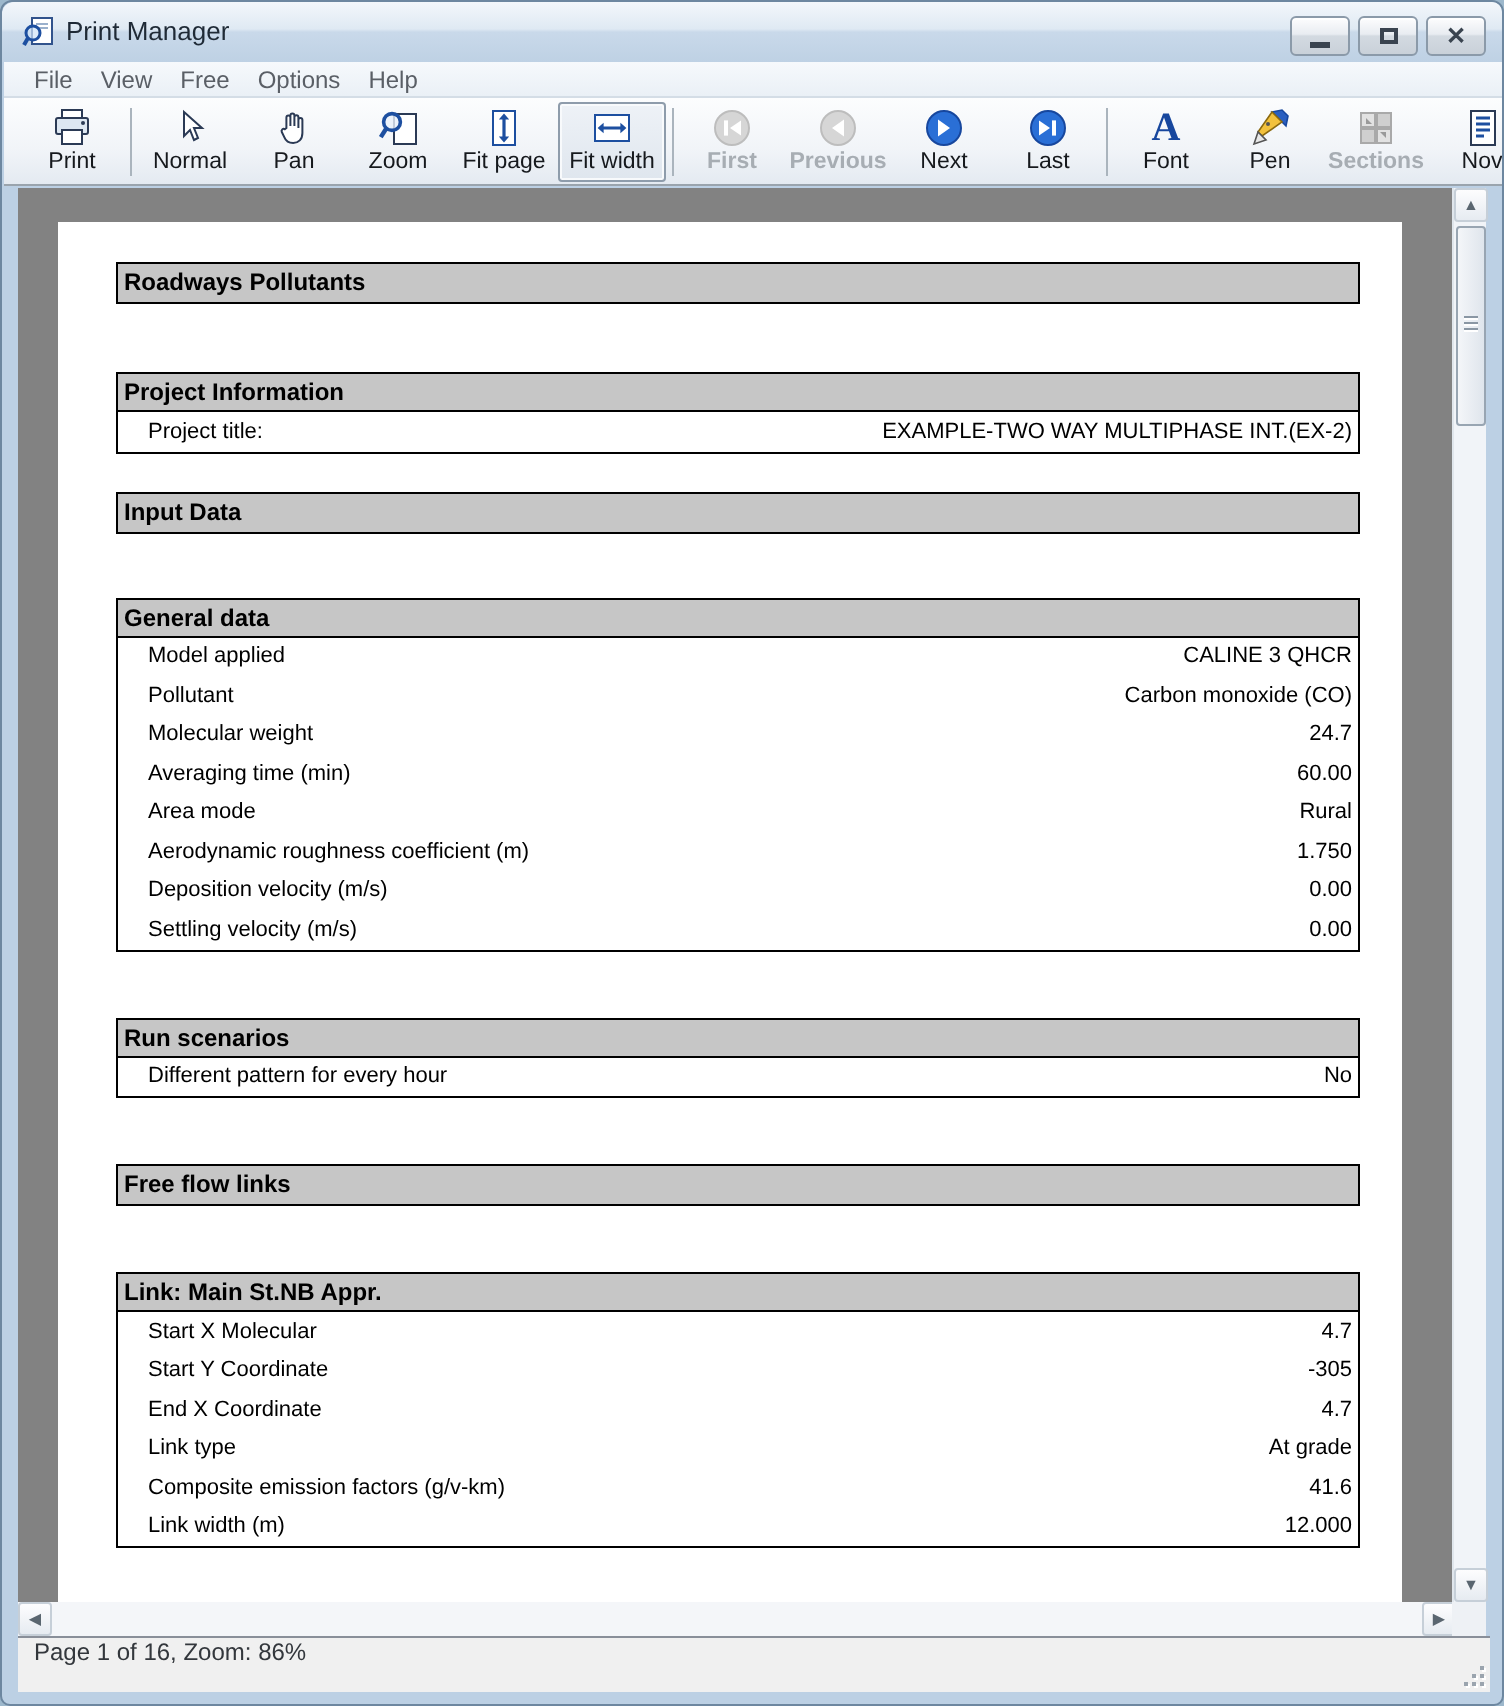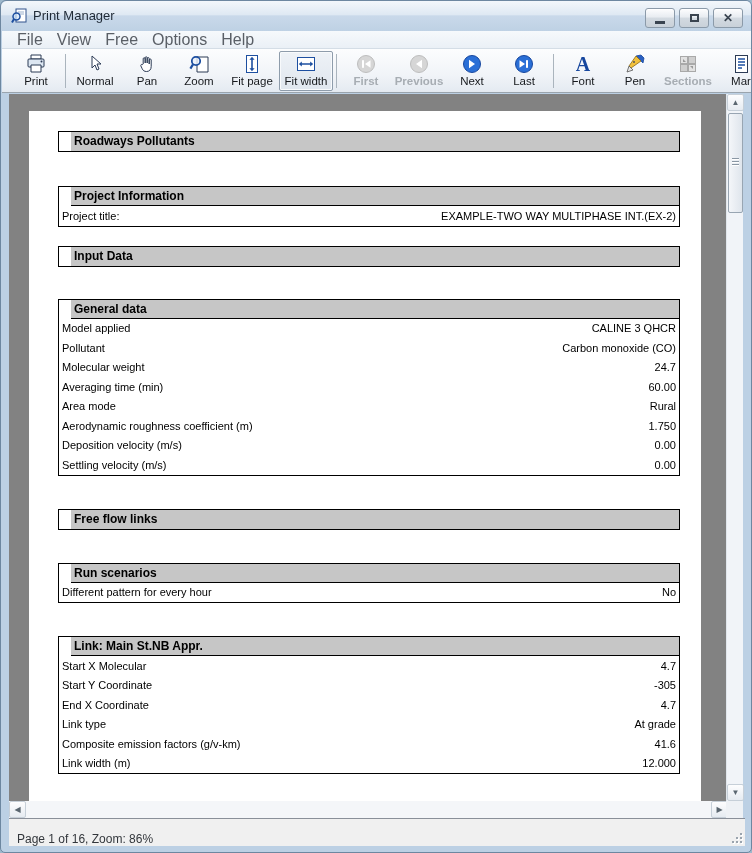--- a/index.html
+++ b/index.html
@@ -30,21 +30,21 @@
   .glyph-min{width:10px;height:3px;background:#3a4450;margin-top:9px;}
   .glyph-max{width:9px;height:8px;border:2px solid #3a4450;}
   .glyph-close{font-size:12px;font-weight:bold;color:#3a4450;line-height:1;}
   
   .menubar{
     position:absolute;left:1px;top:30px;width:750px;height:18px;
     background:linear-gradient(180deg,#f6f9fc,#eaf0f6);
     border-bottom:1px solid #d4dde6;
     display:flex;align-items:center;padding-left:8px;
   }
-  .menu-item{font-size:16px;color:#5a5f66;padding:0 7px;height:18px;line-height:18px;text-align:right;}
+  .menu-item{font-size:12px;color:#5a5f66;padding:0 7px;height:18px;line-height:18px;text-align:right;}
   
   .toolbar{
     position:absolute;left:1px;top:48px;width:750px;height:44px;
     background:linear-gradient(180deg,#fcfdfe 0%,#f1f4f8 60%,#e4eaf1 100%);
     display:flex;align-items:center;padding-left:8px;
     border-bottom:1px solid #9aa4ad;
     overflow:hidden;
   }
   .tbtn{
     width:52px;height:40px;display:flex;flex-direction:column;align-items:center;
@@ -70,26 +70,26 @@
     background:#ffffff;
   }
   .page-content{padding:20px 21px 0 29px;}
   .doc-section{margin-top:33px;border:1px solid #000;}
   .doc-section:first-child{margin-top:0;}
   .doc-section:nth-child(2){margin-top:34px;}
   .doc-section:nth-child(3){margin-top:19px;}
   .doc-section:nth-child(4){margin-top:32px;}
   .sec-title{
     height:19px;line-height:19px;background:#c6c6c6;
-    font-weight:bold;font-size:12px;color:#000;padding-left:3px;margin-left:12px;
+    font-weight:bold;font-size:12px;color:#000;padding-left:3px;
   }
   .tbl .sec-title{border-bottom:1px solid #000;}
   .sec-row{
     display:flex;justify-content:space-between;align-items:center;
-    height:19.5px;font-size:11px;color:#000;padding:0 3px 0 3px;background:#fff;
+    height:19.5px;font-size:11px;color:#000;padding:0 3px 0 3px;background:#fff;margin-left:12px;
   }
   .row-label{white-space:nowrap;}
   .row-value{white-space:nowrap;text-align:right;}
   
   .vscroll{
     position:absolute;right:8px;top:93px;width:17px;height:707px;
     background:#f1f4f8;border-left:1px solid #e0e6ec;
   }
   .scroll-btn{
     position:absolute;left:0;width:17px;height:17px;
@@ -113,21 +113,21 @@
   }
   .hscroll .left{left:0;top:0;}
   .hscroll .right{left:702px;top:0;}
   .scroll-corner{
     position:absolute;right:8px;top:800px;width:17px;height:17px;background:#eef1f5;
   }
   
   .statusbar{
     position:absolute;left:8px;top:817px;width:736px;height:28px;
     background:#f0f0f0;border-top:1px solid #898f99;
-    display:flex;align-items:flex-end;padding-left:8px;
+    display:flex;align-items:flex-start;padding-left:8px;
   }
   .status-text{font-size:12px;color:#33373c;}
   .resize-grip{position:absolute;right:2px;bottom:2px;width:13px;height:13px;}
   .resize-grip i{position:absolute;width:2px;height:2px;background:#9aa4ae;box-shadow:1px 1px 0 #fff;}
   .resize-grip i:nth-child(1){right:1px;bottom:1px;}
   .resize-grip i:nth-child(2){right:5px;bottom:1px;}
   .resize-grip i:nth-child(3){right:9px;bottom:1px;}
   .resize-grip i:nth-child(4){right:1px;bottom:5px;}
   .resize-grip i:nth-child(5){right:5px;bottom:5px;}
   .resize-grip i:nth-child(6){right:1px;bottom:9px;}
@@ -318,21 +318,21 @@
     <div class="tbtn">
       <span class="tb-icon">
         <svg width="20" height="20" viewBox="0 0 20 20">
           <rect x="4.5" y="1.5" width="12" height="17" fill="#fff" stroke="#2b3a55"></rect>
           <line x1="7" y1="5" x2="14" y2="5" stroke="#1d4fa0" stroke-width="1.4"></line>
           <line x1="7" y1="8" x2="14" y2="8" stroke="#1d4fa0" stroke-width="1.4"></line>
           <line x1="7" y1="11" x2="14" y2="11" stroke="#1d4fa0" stroke-width="1.4"></line>
           <line x1="7" y1="14" x2="11" y2="14" stroke="#1d4fa0" stroke-width="1.4"></line>
         </svg>
       </span>
-      <span class="tb-label">Mar</span>
+      <span class="tb-label">Nov</span>
     </div>
 
   </div>
 
   <div class="viewport">
     <div class="page">
       <div class="page-content">
           <div class="doc-section banner">
             <div class="sec-title">Roadways Pollutants</div>
           </div>
@@ -374,29 +374,29 @@
             </div>
             <div class="sec-row">
               <span class="row-label">Deposition velocity (m/s)</span>
               <span class="row-value">0.00</span>
             </div>
             <div class="sec-row">
               <span class="row-label">Settling velocity (m/s)</span>
               <span class="row-value">0.00</span>
             </div>
           </div>
+          <div class="doc-section tbl">
+            <div class="sec-title">Run scenarios</div>
+            <div class="sec-row">
+              <span class="row-label">Different pattern for every hour</span>
+              <span class="row-value">No</span>
+            </div>
+          </div>
           <div class="doc-section banner">
             <div class="sec-title">Free flow links</div>
-          </div>
-          <div class="doc-section tbl">
-            <div class="sec-title">Run scenarios</div>
-            <div class="sec-row">
-              <span class="row-label">Different pattern for every hour</span>
-              <span class="row-value">No</span>
-            </div>
           </div>
           <div class="doc-section tbl">
             <div class="sec-title">Link: Main St.NB Appr.</div>
             <div class="sec-row">
               <span class="row-label">Start X Molecular</span>
               <span class="row-value">4.7</span>
             </div>
             <div class="sec-row">
               <span class="row-label">Start Y Coordinate</span>
               <span class="row-value">-305</span>

